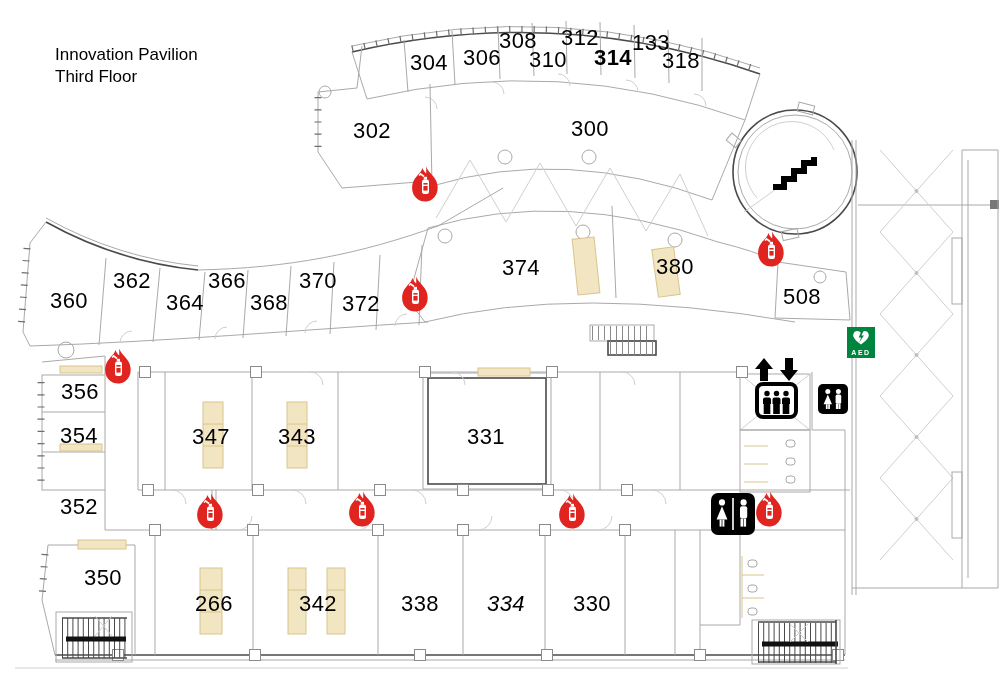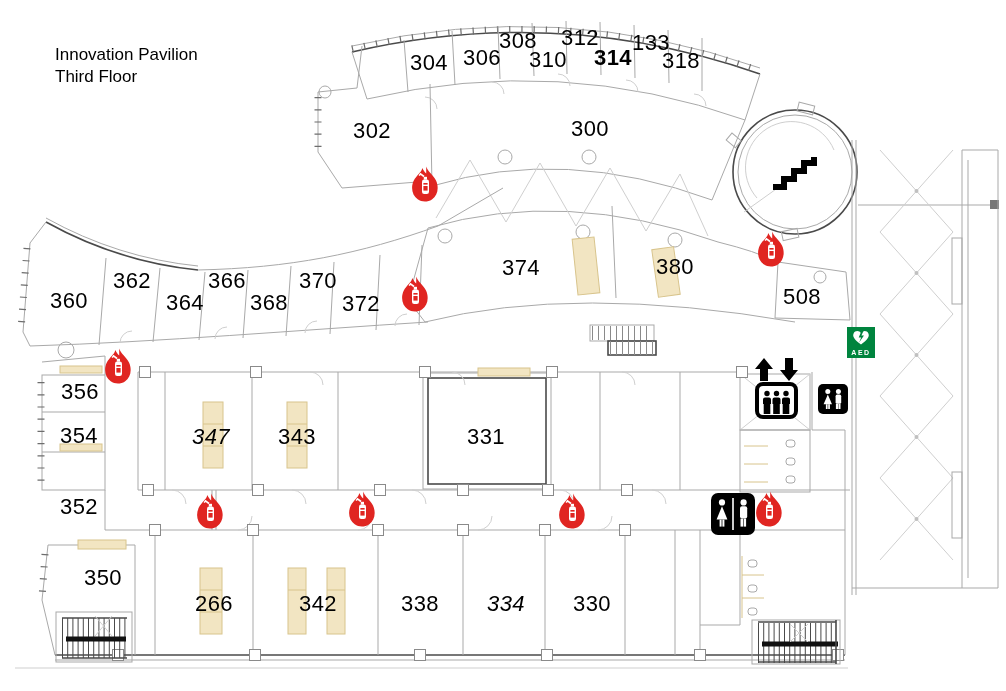--- a/index.html
+++ b/index.html
@@ -205,21 +205,21 @@
       <div class="room-label" style="left: 651px; top: 43px;">133</div>
       <div class="room-label" style="left: 681px; top: 61px;">318</div>
       <div class="room-label" style="left: 802px; top: 297px;">508</div>
       <div class="room-label" style="left: 592px; top: 604px;">330</div>
       <div class="room-label" style="left: 486px; top: 437px;">331</div>
       <div class="room-label" style="left: 506px; top: 604px; font-style: italic;">334</div>
       <div class="room-label" style="left: 420px; top: 604px;">338</div>
       <div class="room-label" style="left: 318px; top: 604px;">342</div>
       <div class="room-label" style="left: 297px; top: 437px;">343</div>
       <div class="room-label" style="left: 214px; top: 604px;">266</div>
-      <div class="room-label" style="left: 211px; top: 437px; font-style: italic;">347</div>
+      <div class="room-label" style="left: 211px; top: 437px;">347</div>
       <div class="room-label" style="left: 103px; top: 578px;">350</div>
       <div class="room-label" style="left: 79px; top: 471px; margin-top: 36px;">352</div>
       <div class="room-label" style="left: 79px; top: 436px;">354</div>
       <div class="room-label" style="left: 80px; top: 392px;">356</div>
       <div class="room-label" style="left: 69px; top: 301px;">360</div>
       <div class="room-label" style="left: 132px; top: 281px;">362</div>
       <div class="room-label" style="left: 185px; top: 303px;">364</div>
       <div class="room-label" style="left: 227px; top: 281px;">366</div>
       <div class="room-label" style="left: 269px; top: 303px;">368</div>
       <div class="room-label" style="left: 318px; top: 281px;">370</div>

